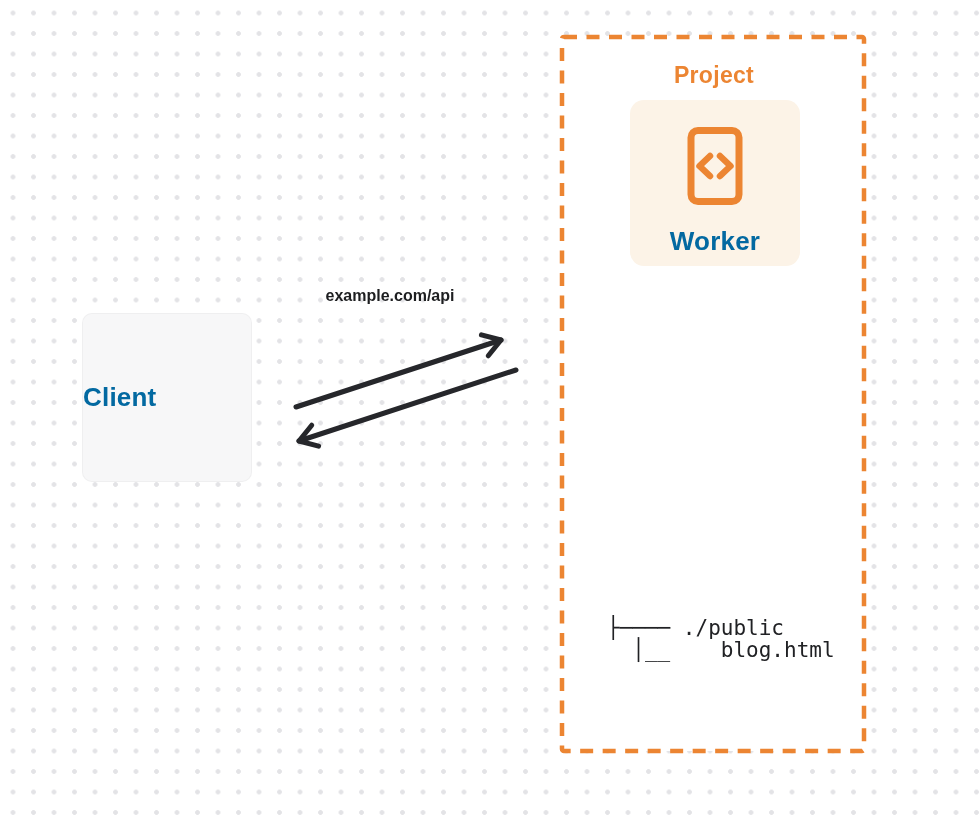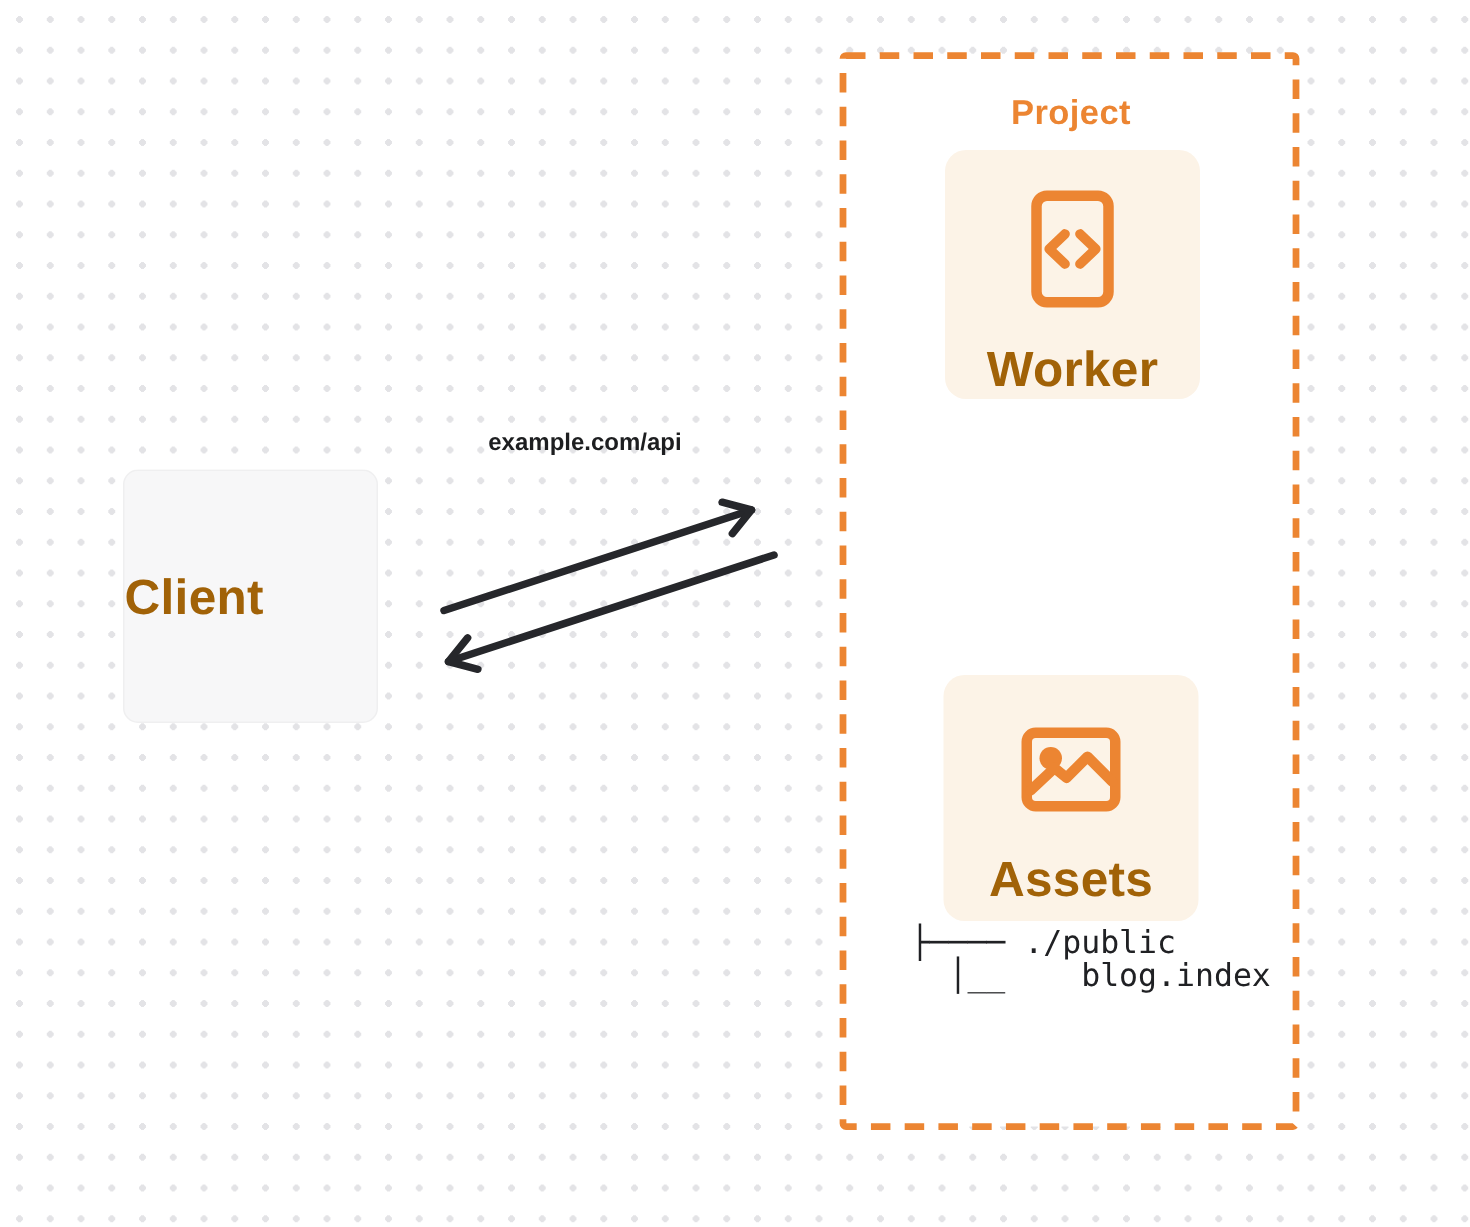--- a/index.html
+++ b/index.html
@@ -13,21 +13,21 @@
     background-size:20.5px 20.5px;
     background-position:2.75px 2.75px;
   }
   .overlay{position:absolute;left:0;top:0;width:980px;height:818px;}
 
   .client-box{
     position:absolute;left:82px;top:313px;width:168px;height:167px;
     background:#F7F7F8;border:1px solid rgba(0,0,0,0.03);border-radius:10px;
     display:flex;align-items:center;
   }
-  .node-label{font-size:33px;font-weight:bold;color:#a16207;letter-spacing:.2px;}
+  .node-label{font-size:26px;font-weight:bold;color:#0369a1;letter-spacing:.2px;}
 
   .api-label{
     position:absolute;left:280px;top:287px;width:220px;
     text-align:center;font-size:16px;font-weight:bold;color:#1D1E20;
   }
 
   .project-label{
     position:absolute;left:714px;top:36px;transform:translate(-50%,-50%);
     background:#ffffff;padding:0 9px;
     font-size:23px;font-weight:bold;color:#EC8532;letter-spacing:.3px;margin-top:39px;
@@ -80,29 +80,19 @@
     <span class="icon-wrap">
       <svg width="58" height="80" viewBox="0 0 58 80">
         <rect x="5" y="4.5" width="48" height="71" rx="7" fill="none" stroke="#EC8532" stroke-width="7"></rect>
         <polyline points="24,30 13.5,40 24,50" fill="none" stroke="#EC8532" stroke-width="6.5" stroke-linecap="round" stroke-linejoin="round"></polyline>
         <polyline points="34,30 44.5,40 34,50" fill="none" stroke="#EC8532" stroke-width="6.5" stroke-linecap="round" stroke-linejoin="round"></polyline>
       </svg>
     </span>
     <span class="node-label">Worker</span>
   </div>
 
-  <div class="card assets">
-    <span class="icon-wrap">
-      <svg width="68" height="58" viewBox="0 0 68 58">
-        <rect x="4.5" y="4.5" width="59" height="49" rx="6" fill="none" stroke="#EC8532" stroke-width="7"></rect>
-        <circle cx="20.5" cy="21.5" r="7.5" fill="#EC8532"></circle>
-        <polyline points="7,43 23,28 31,34.5 45,20.5 61.5,37" fill="none" stroke="#EC8532" stroke-width="7" stroke-linecap="round" stroke-linejoin="round"></polyline>
-      </svg>
-    </span>
-    <span class="node-label">Assets</span>
-  </div>
 
   <div class="file-tree">
     <div class="tree-line">├──── ./public</div>
-    <div class="tree-line">  │__    blog.index</div>
+    <div class="tree-line">  │__    blog.html</div>
   </div>
 
 </div>
 
 </body></html>

